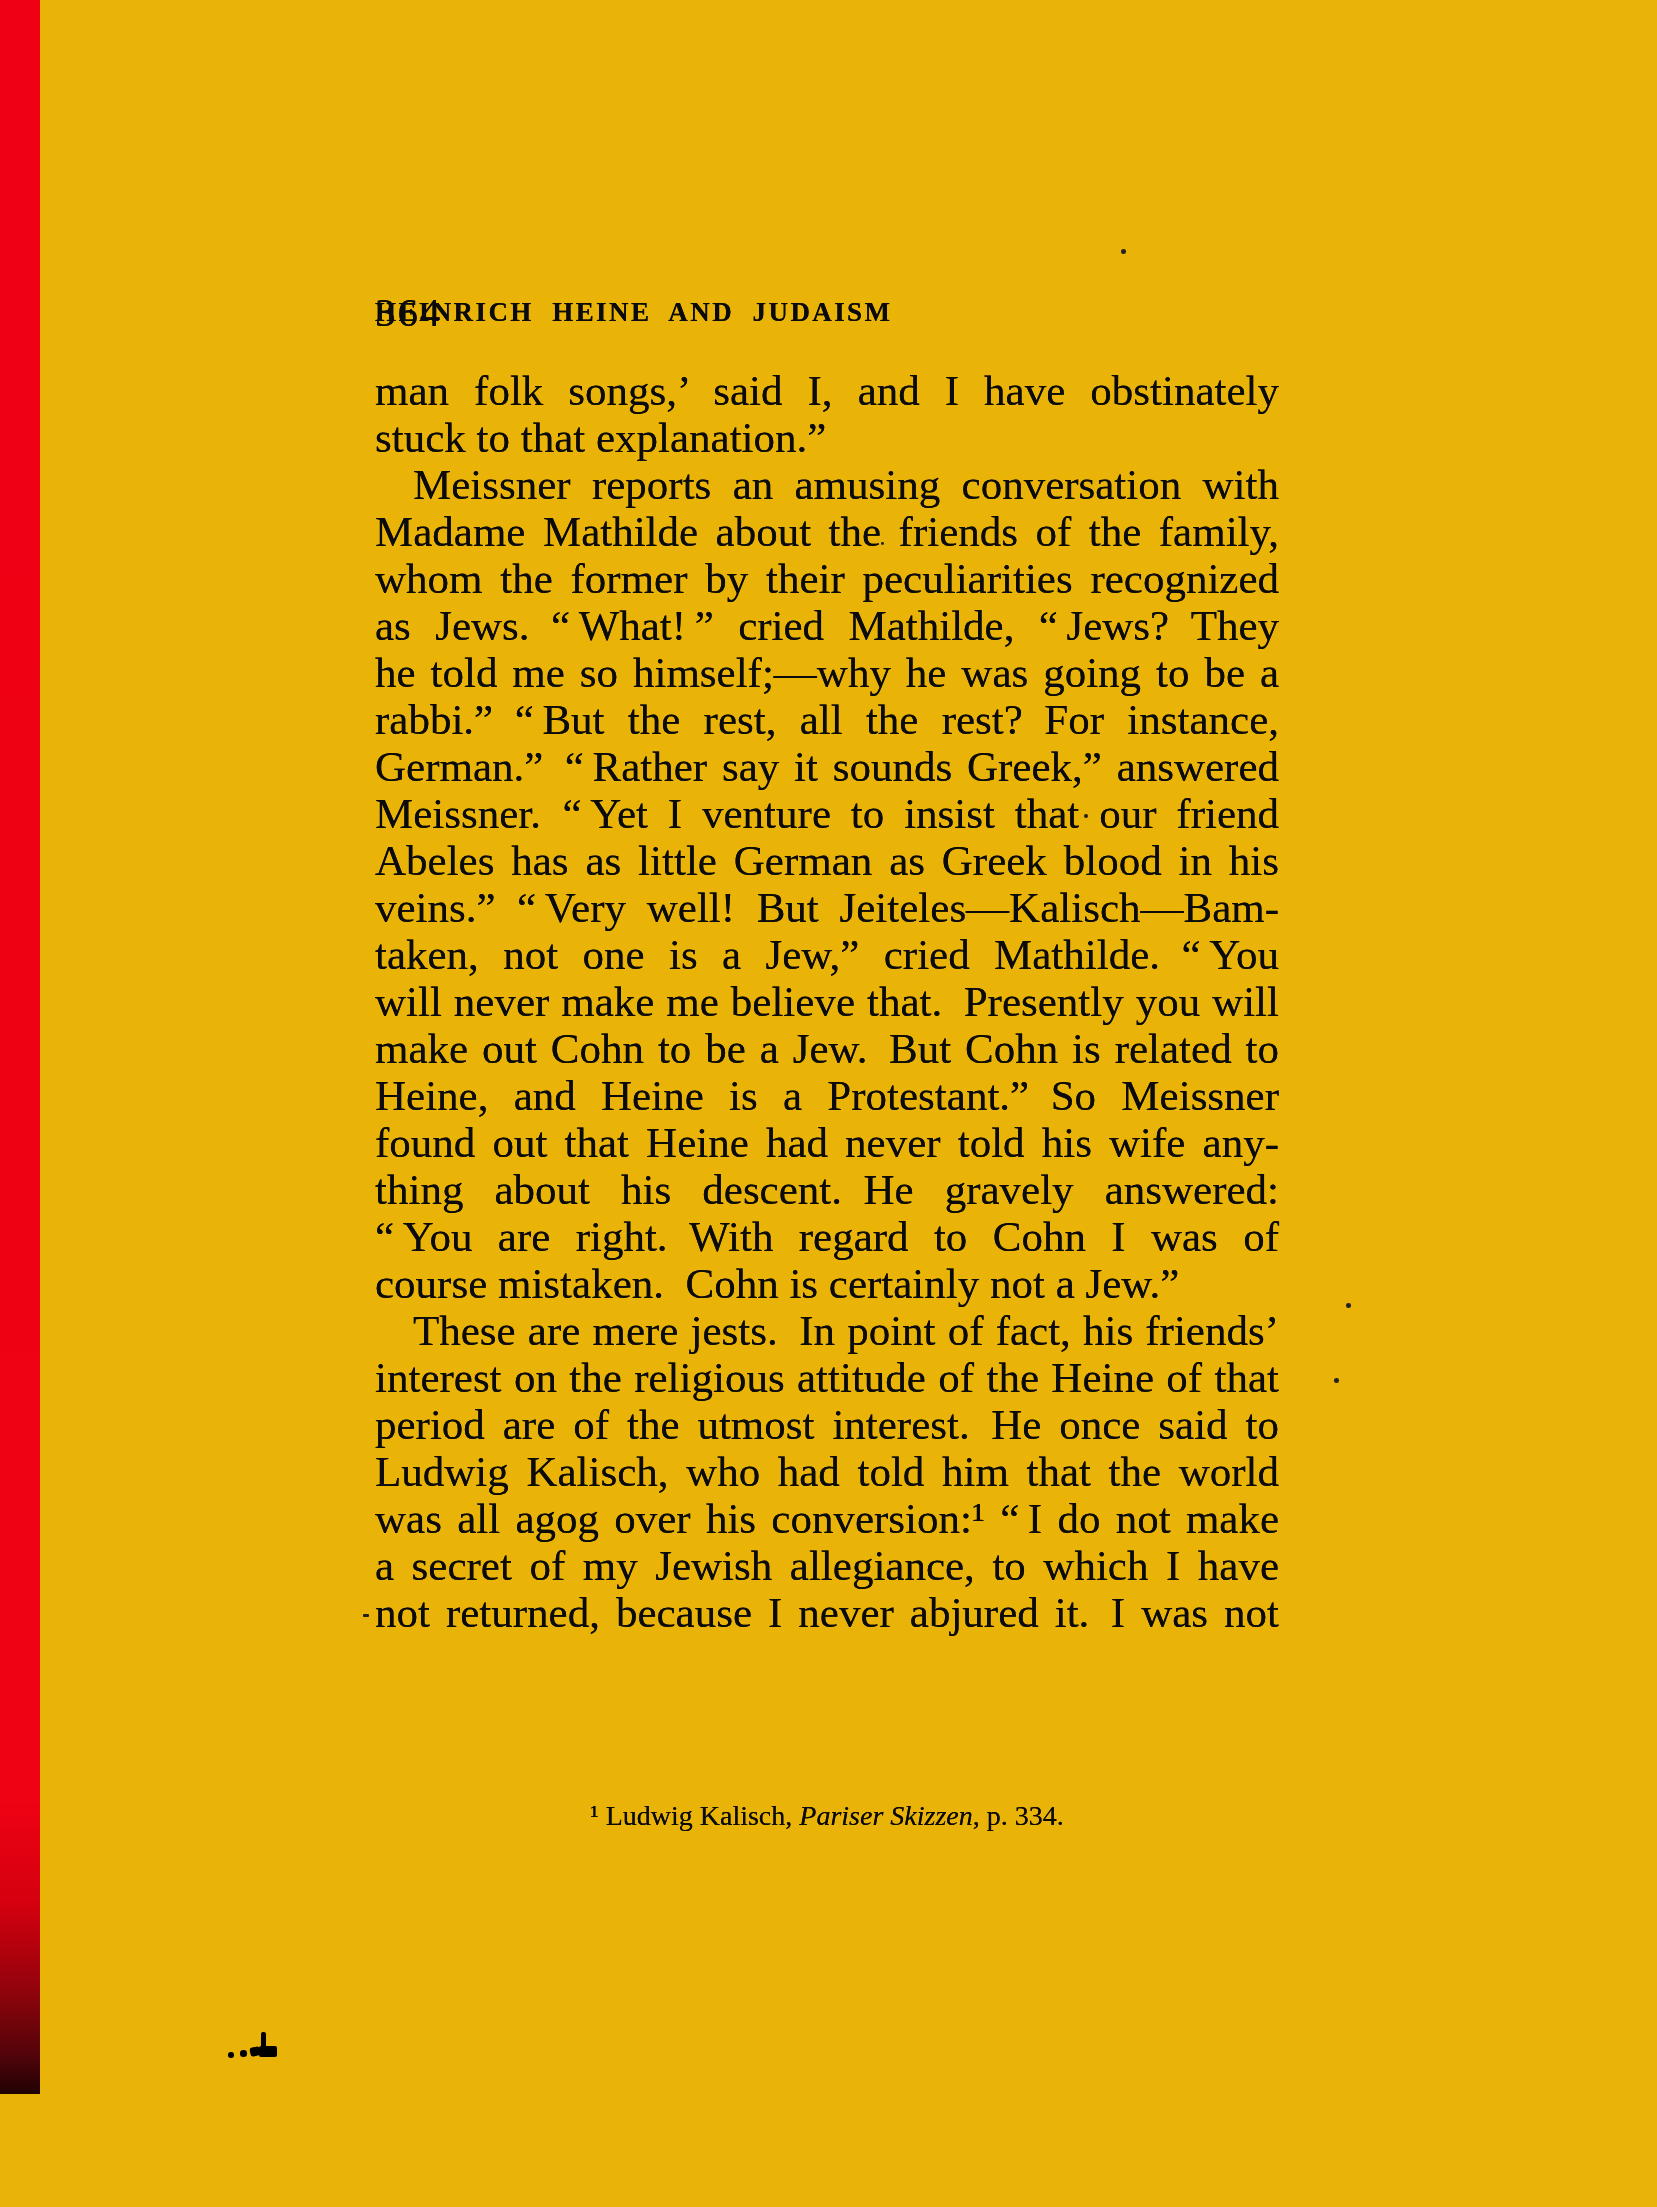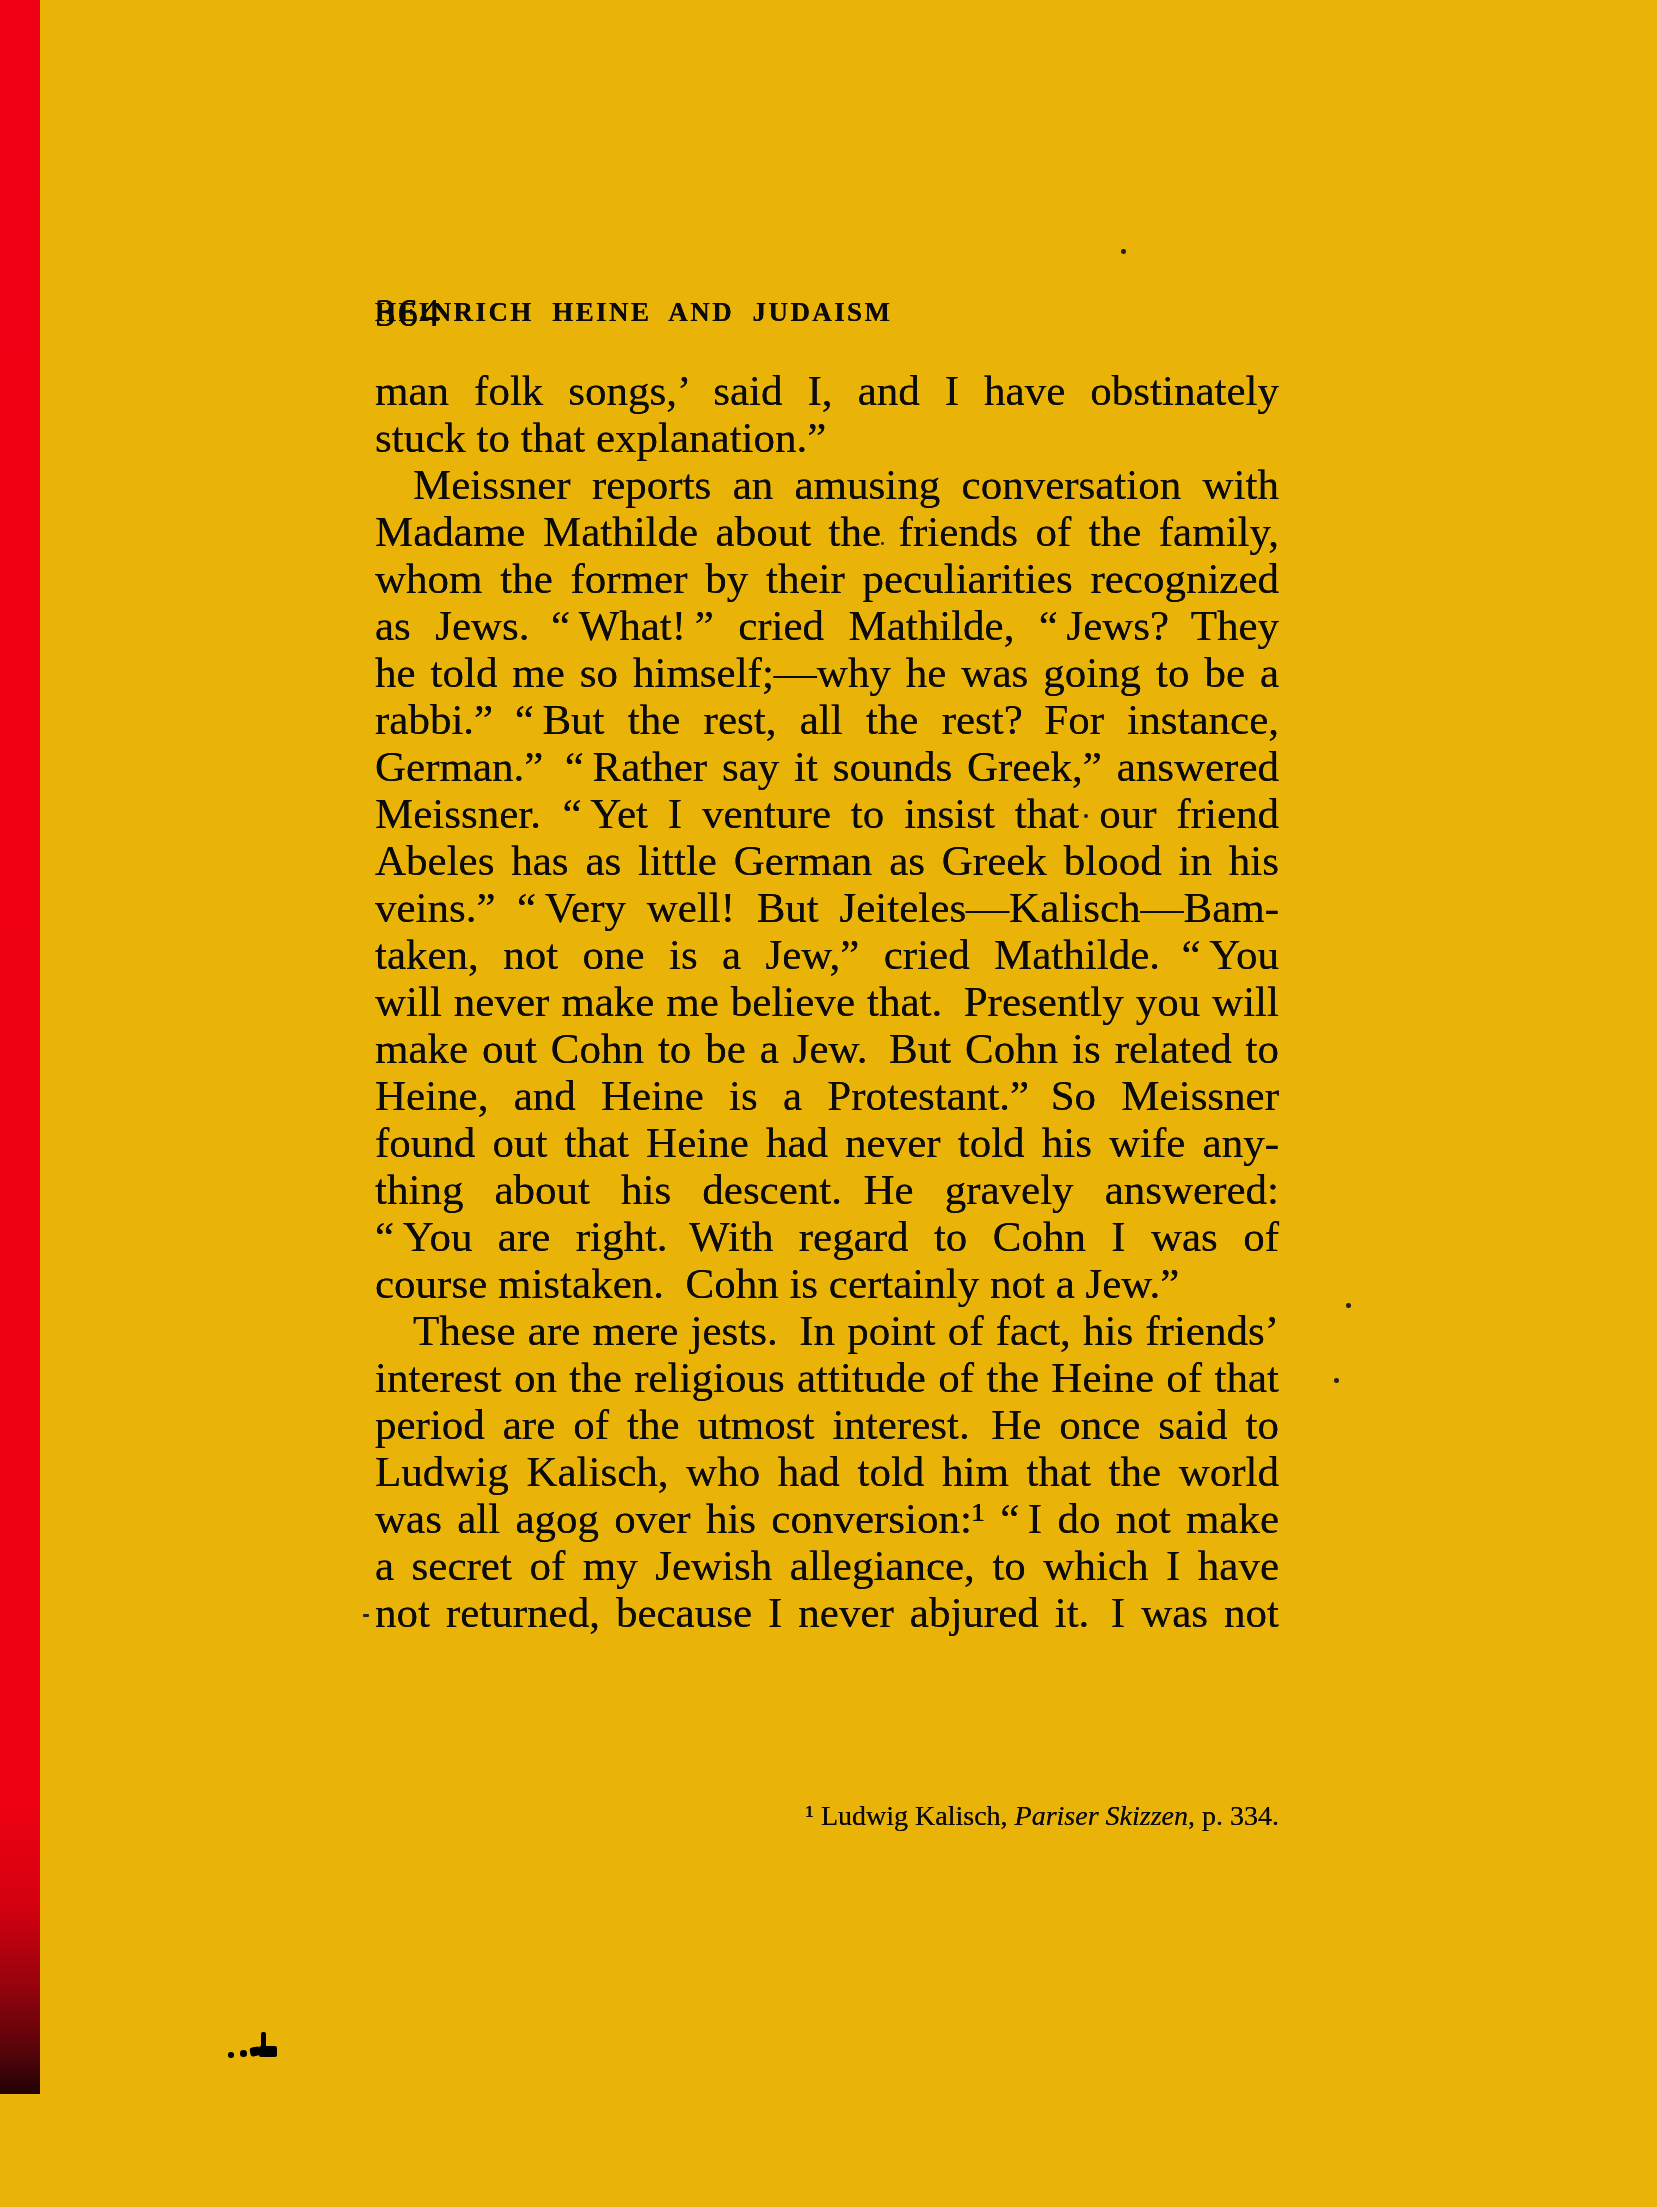--- a/index.html
+++ b/index.html
@@ -54,21 +54,21 @@
     white-space: normal;
     height: 47px;
     overflow: visible;
   }
   .line.indent { text-indent: 38px; }
   .line.short { text-align-last: left; }
   .footnote {
     position: absolute;
     left: 375px; top: 1800px;
     width: 904px;
-    text-align: right;
+    text-align: center;
     font-size: 28px;
     text-shadow: 0 0 0.5px rgba(0,0,0,0.85);
   }
   .fn-title { font-style: italic; }
   .speck { position: absolute; background: #222; border-radius: 50%; }
   .scribble div { position: absolute; background: #000; }
   .sc-dot { border-radius: 50%; }
 </style>
 </head>
 <body>

